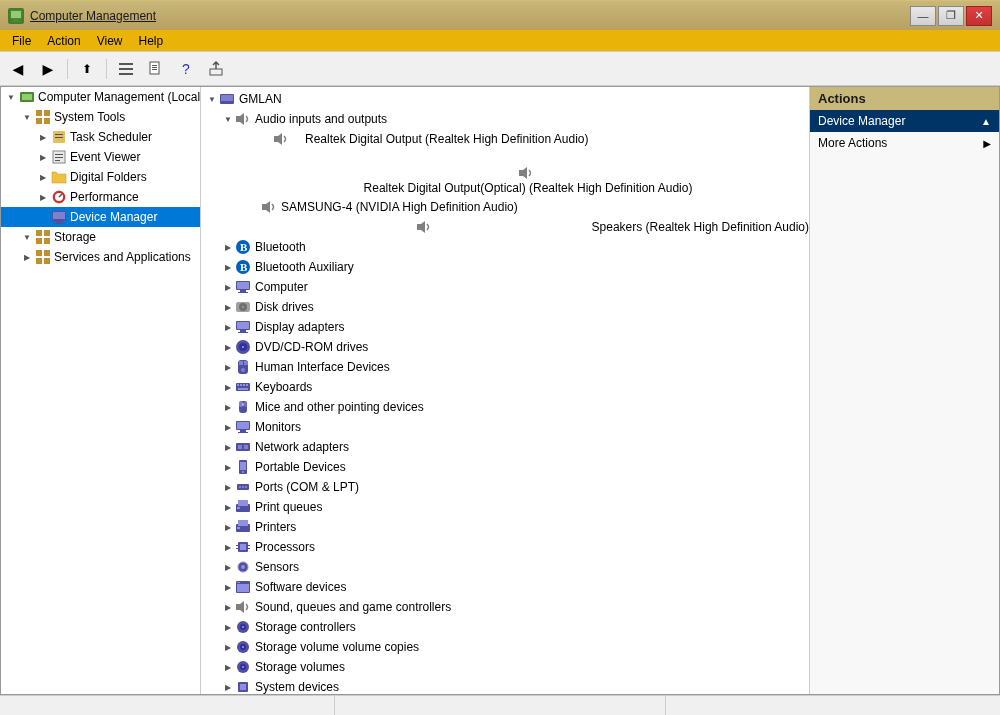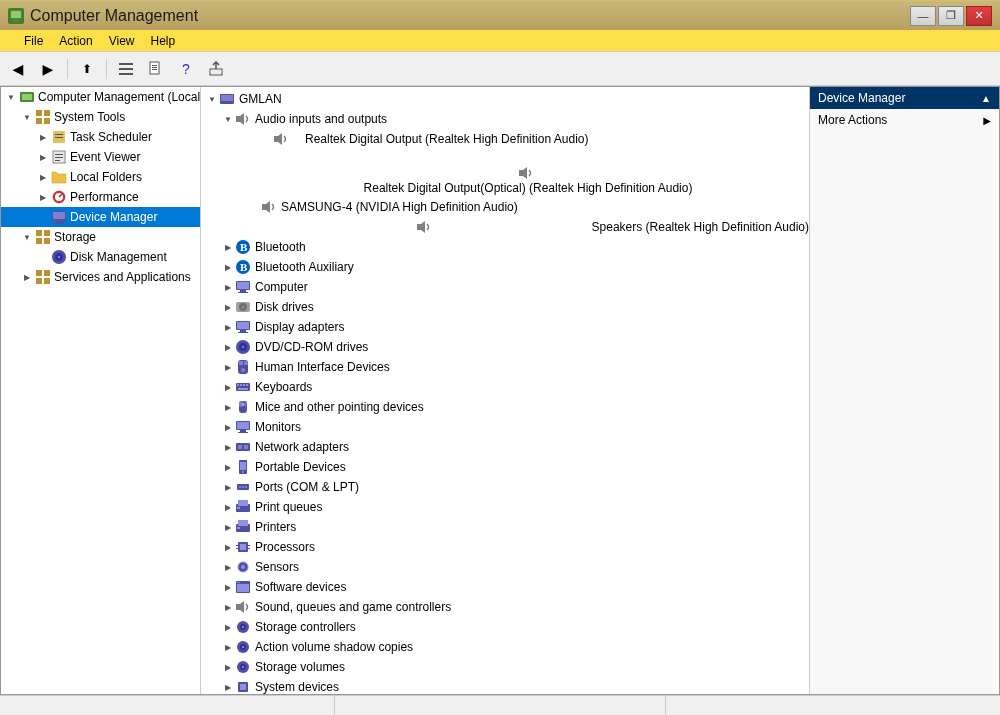--- a/index.html
+++ b/index.html
@@ -16,40 +16,40 @@
       border-top: 1px solid #d4c070;
     }
     .title-bar-left { display: flex; align-items: center; gap: 6px; }
     .title-bar-icon {
       width: 16px; height: 16px;
       background: #4a7a30;
       border-radius: 2px;
       display: flex; align-items: center; justify-content: center;
       font-size: 10px; color: white;
     }
-    .title-bar-text { font-size: 16px; color: #1a1a1a; font-weight: normal; }
+    .title-bar-text { font-size: 12px; color: #1a1a1a; font-weight: normal; text-decoration: underline; }
     .title-bar-controls { display: flex; gap: 2px; }
     .title-btn {
       width: 26px; height: 20px;
       border: 1px solid #888;
       background: linear-gradient(to bottom, #e8e8e8, #d0d0d0);
       cursor: pointer;
       display: flex; align-items: center; justify-content: center;
       font-size: 11px; color: #333;
     }
     .title-btn.close { background: linear-gradient(to bottom, #e04040, #c03030); color: white; border-color: #a02020; }
 
     
     .menu-bar {
-      background: #fde047;
+      background: #eab308;
       height: 22px;
       display: flex;
       align-items: center;
       border-bottom: 1px solid #ccc;
-      padding: 0 16px;
+      padding: 0 4px;
     }
     .menu-item {
       padding: 2px 8px;
       cursor: pointer;
       font-size: 12px;
       color: #000;
     }
 
     
     .toolbar {
@@ -286,21 +286,21 @@
       <span class="tree-label">Event Viewer</span>
     </div>
 
     <div class="tree-item" style="padding-left: 34px;">
       <div class="tree-toggle">▶</div>
       <div class="tree-icon">
         <svg width="16" height="16" viewBox="0 0 16 16">
             <path d="M1 5 L1 14 L15 14 L15 5 L7 5 L5 3 L1 3 Z" fill="#f0c040" stroke="#c09030" stroke-width="0.5"></path>
           </svg>
       </div>
-      <span class="tree-label">Local Folders</span>
+      <span class="tree-label">Digital Folders</span>
     </div>
 
     <div class="tree-item" style="padding-left: 34px;">
       <div class="tree-toggle">▶</div>
       <div class="tree-icon">
         <svg width="16" height="16" viewBox="0 0 16 16">
             <circle cx="8" cy="8" r="6" fill="#d03030" stroke="#900" stroke-width="0.5"></circle>
             <circle cx="8" cy="8" r="4" fill="white"></circle>
             <path d="M8 8 L11 5" stroke="#555" stroke-width="1.5"></path>
           </svg>
@@ -327,31 +327,20 @@
         <svg width="16" height="16" viewBox="0 0 16 16">
             <rect x="1" y="1" width="6" height="6" fill="#c09030"></rect>
             <rect x="9" y="1" width="6" height="6" fill="#c09030"></rect>
             <rect x="1" y="9" width="6" height="6" fill="#c09030"></rect>
             <rect x="9" y="9" width="6" height="6" fill="#c09030"></rect>
           </svg>
       </div>
       <span class="tree-label">Storage</span>
     </div>
 
-    <div class="tree-item" style="padding-left: 34px;">
-      <div class="tree-toggle" style="visibility:hidden;">▶</div>
-      <div class="tree-icon">
-        <svg width="16" height="16" viewBox="0 0 16 16">
-            <circle cx="8" cy="8" r="7" fill="#5050a0"></circle>
-            <circle cx="8" cy="8" r="4" fill="#3030a0"></circle>
-            <circle cx="8" cy="8" r="1" fill="#a0a0e0"></circle>
-          </svg>
-      </div>
-      <span class="tree-label">Disk Management</span>
-    </div>
 
     <div class="tree-item" style="padding-left: 18px;">
       <div class="tree-toggle">▶</div>
       <div class="tree-icon">
         <svg width="16" height="16" viewBox="0 0 16 16">
             <rect x="1" y="1" width="6" height="6" fill="#c09030"></rect>
             <rect x="9" y="1" width="6" height="6" fill="#c09030"></rect>
             <rect x="1" y="9" width="6" height="6" fill="#c09030"></rect>
             <rect x="9" y="9" width="6" height="6" fill="#c09030"></rect>
           </svg>
@@ -682,21 +671,21 @@
 
       <div class="device-item" style="padding-left: 20px;">
         <div class="dev-toggle">▶</div>
         <div class="dev-icon">
           <svg width="16" height="16" viewBox="0 0 16 16">
               <circle cx="8" cy="8" r="6" fill="#5050a0"></circle>
               <circle cx="8" cy="8" r="3" fill="#3030a0"></circle>
               <circle cx="8" cy="8" r="1" fill="#a0a0e0"></circle>
             </svg>
         </div>
-        <span class="dev-label">Action volume shadow copies</span>
+        <span class="dev-label">Storage volume volume copies</span>
       </div>
 
       <div class="device-item" style="padding-left: 20px;">
         <div class="dev-toggle">▶</div>
         <div class="dev-icon">
           <svg width="16" height="16" viewBox="0 0 16 16">
               <circle cx="8" cy="8" r="6" fill="#5050a0"></circle>
               <circle cx="8" cy="8" r="3" fill="#3030a0"></circle>
               <circle cx="8" cy="8" r="1" fill="#a0a0e0"></circle>
             </svg>
@@ -736,20 +725,21 @@
               <circle cx="12" cy="8" r="2" fill="#9090e0"></circle>
             </svg>
         </div>
         <span class="dev-label">WD Drive Management devices</span>
       </div>
 
     </div>
   </div>
 
   <div class="right-panel">
+    <div class="actions-header">Actions</div>
     <div class="action-item highlighted">
       <span>Device Manager</span>
       <span class="action-arrow">▲</span>
     </div>
     <div class="action-item">
       <span>More Actions</span>
       <span class="action-arrow">▶</span>
     </div>
   </div>
 

